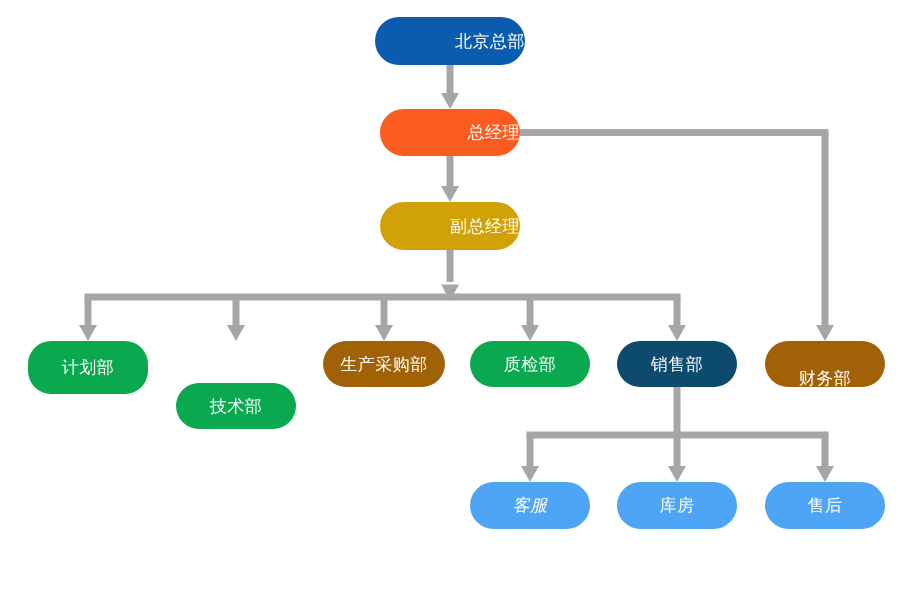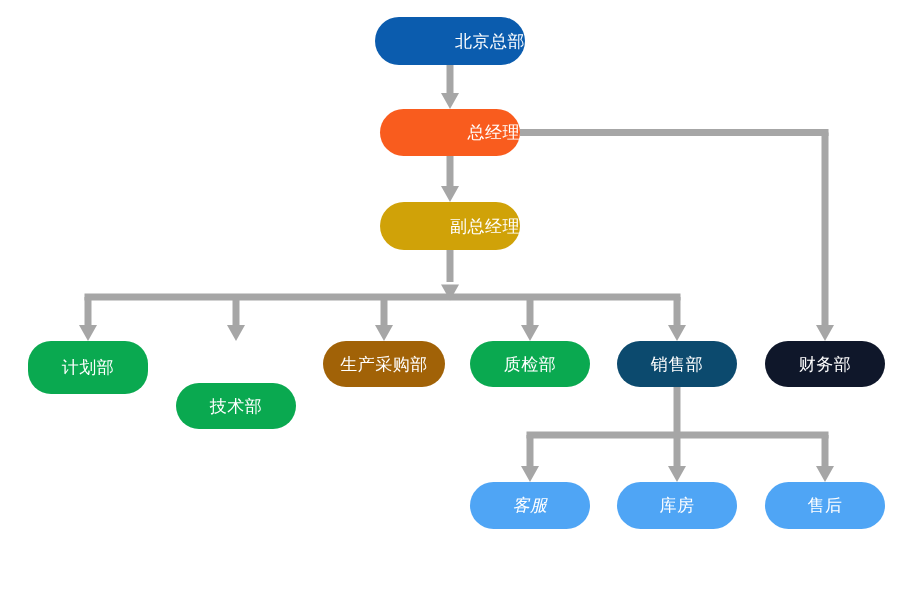--- a/index.html
+++ b/index.html
@@ -97,21 +97,21 @@
       </div>
       <div class="node" style="left: 323px; top: 341px; width: 122px; height: 46px; background: #a16207; border-radius: 23px;">
         <span class="node-label">生产采购部</span>
       </div>
       <div class="node" style="left: 470px; top: 341px; width: 120px; height: 46px; background: rgb(10, 169, 80); border-radius: 23px;">
         <span class="node-label">质检部</span>
       </div>
       <div class="node" style="left: 617px; top: 341px; width: 120px; height: 46px; background: #0c4a6e; border-radius: 23px;">
         <span class="node-label">销售部</span>
       </div>
-      <div class="node" style="left: 765px; top: 341px; width: 120px; height: 46px; background: #0f172a; border-radius: 23px;">
+      <div class="node" style="left: 765px; top: 341px; width: 120px; height: 46px; background: #a16207; border-radius: 23px; align-items: flex-end;">
         <span class="node-label">财务部</span>
       </div>
       <div class="node" style="left: 470px; top: 482px; width: 120px; height: 47px; background: rgb(79, 165, 245); border-radius: 23.5px; font-style: italic;">
         <span class="node-label">客服</span>
       </div>
       <div class="node" style="left: 617px; top: 482px; width: 120px; height: 47px; background: rgb(79, 165, 245); border-radius: 23.5px;">
         <span class="node-label">库房</span>
       </div>
       <div class="node" style="left: 765px; top: 482px; width: 120px; height: 47px; background: rgb(79, 165, 245); border-radius: 23.5px;">
         <span class="node-label">售后</span>

